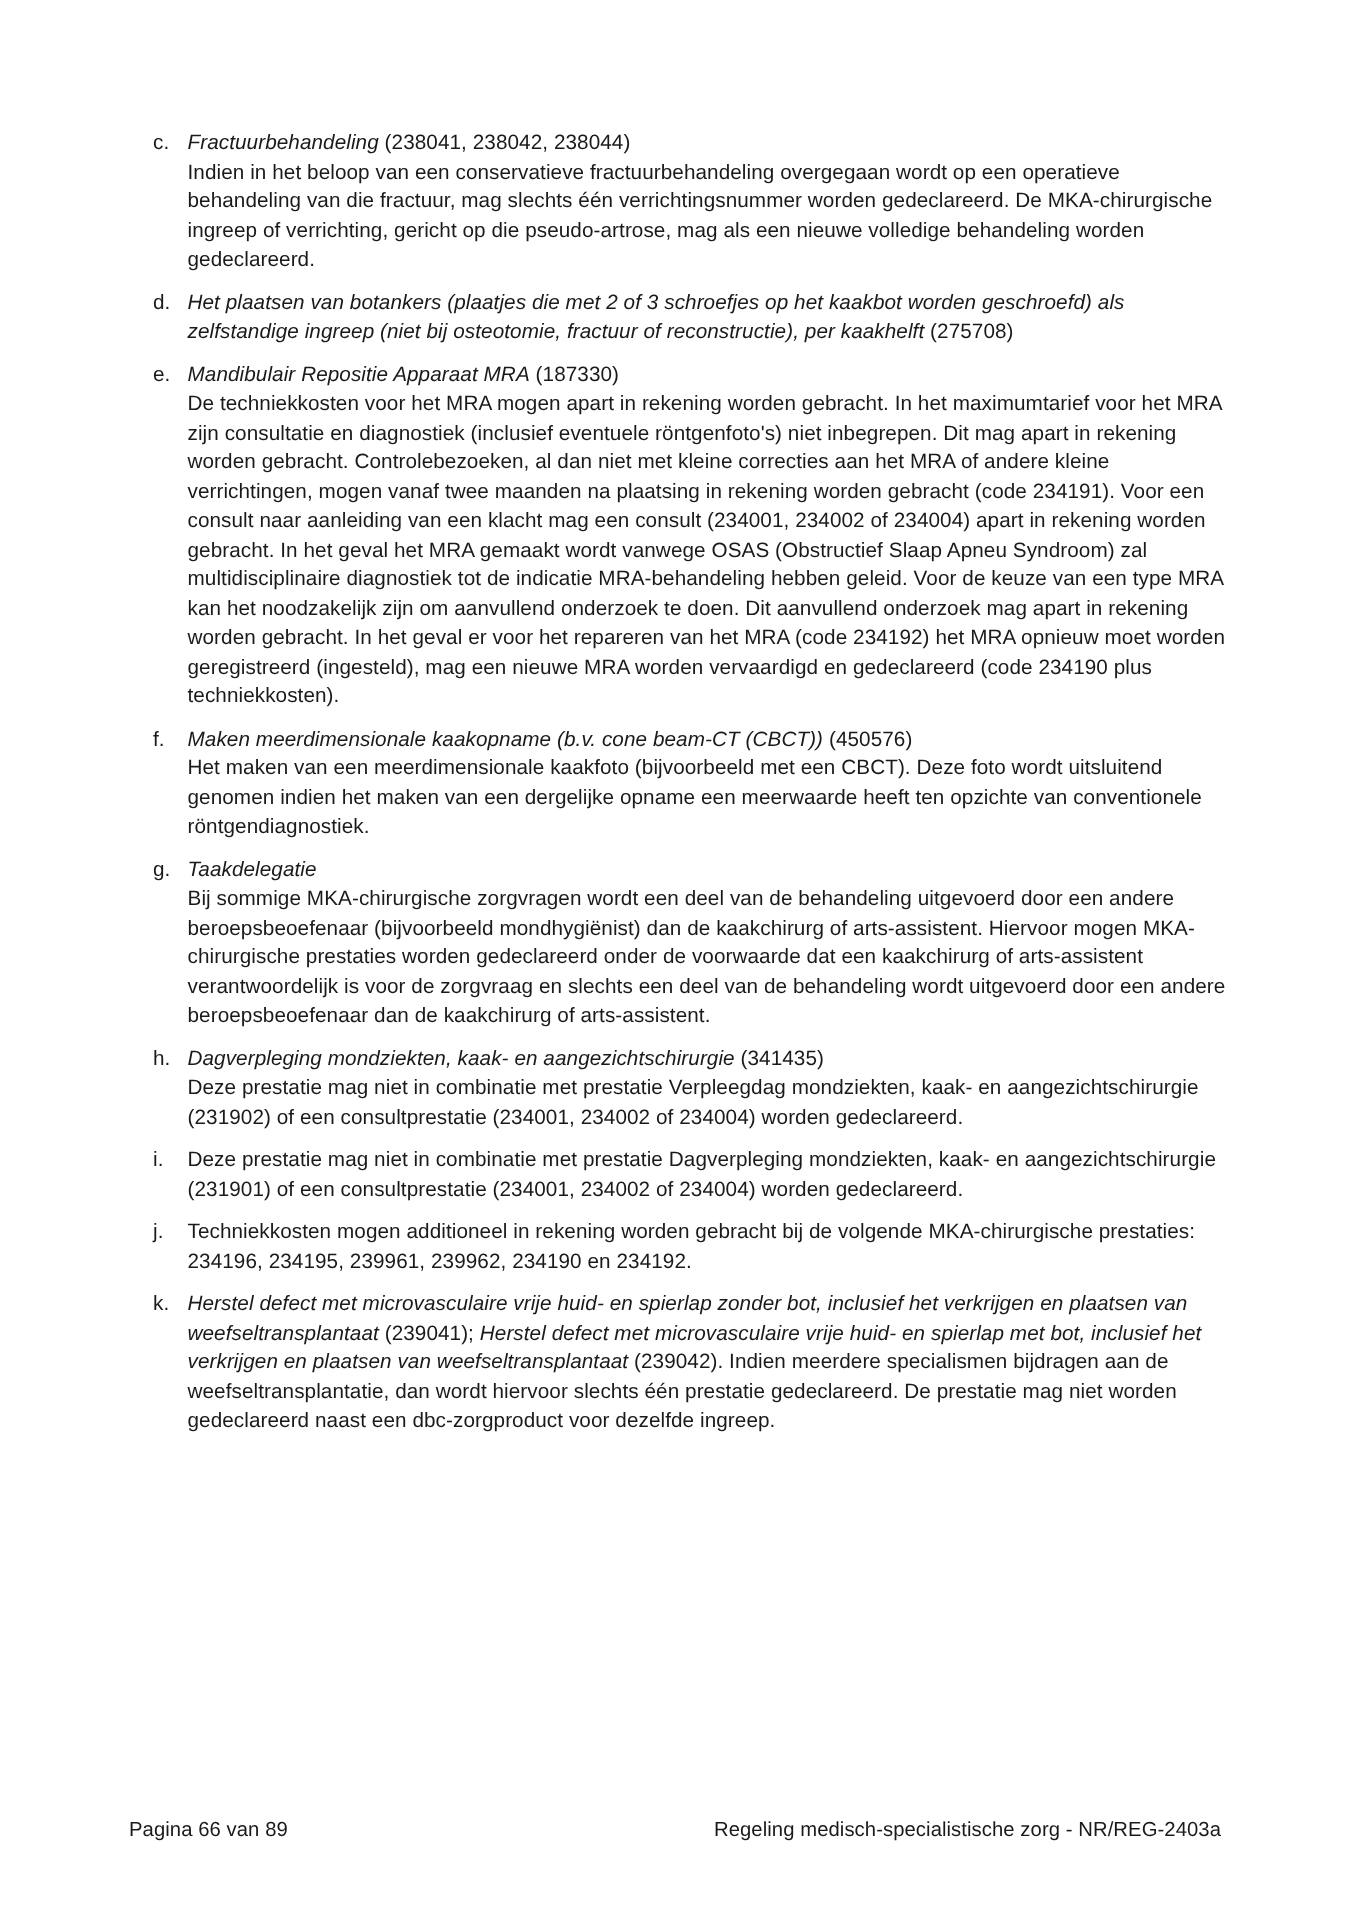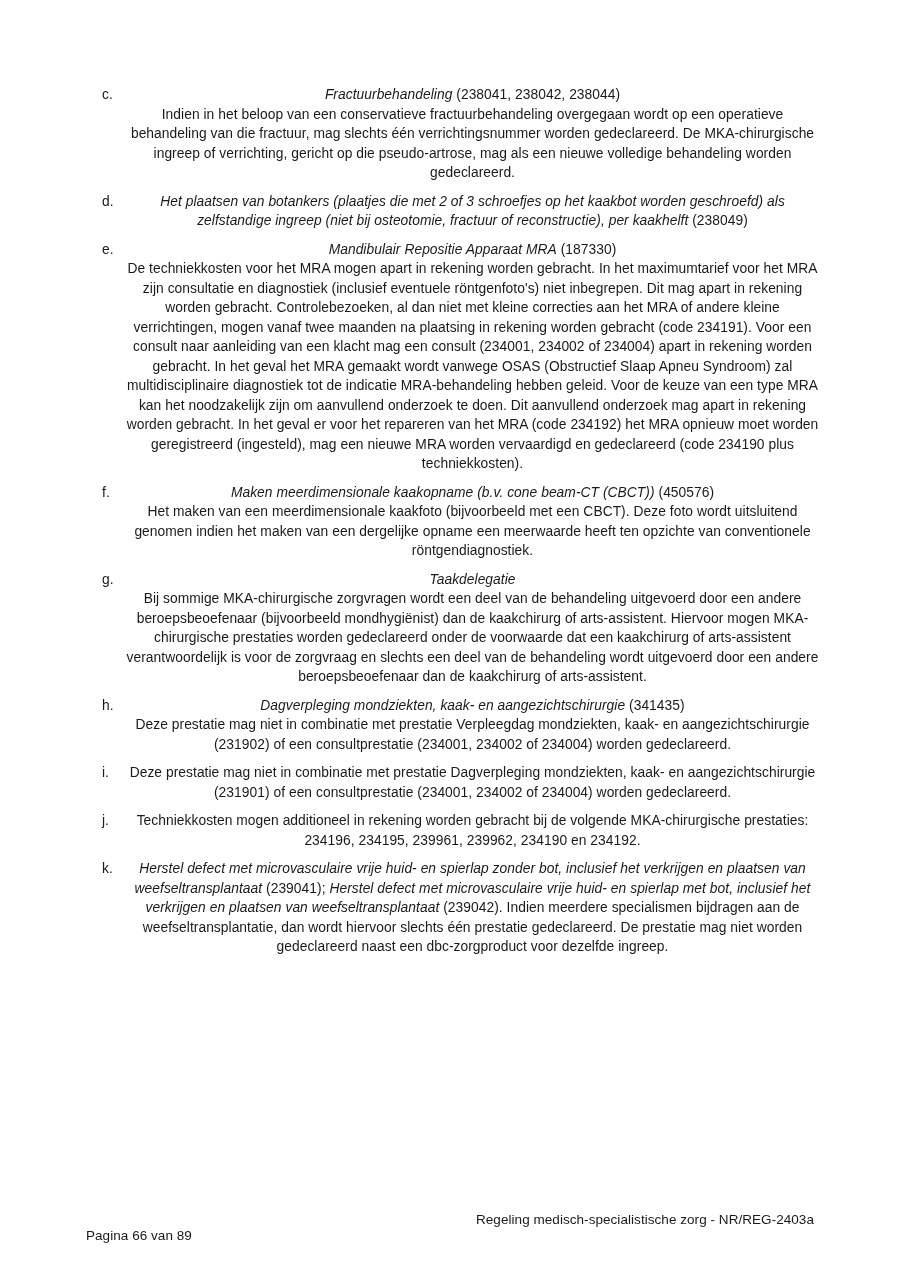--- a/index.html
+++ b/index.html
@@ -26,53 +26,52 @@
     line-height: 19.5px;
     letter-spacing: 0.05px;
   }
   .item .label {
     flex: 0 0 23px;
     width: 23px;
   }
   .item .content {
     flex: 1 1 auto;
     min-width: 0;
-    text-align: center;
   }
   .item p { margin: 0; }
   .it { font-style: italic; }
   .footer {
     position: absolute;
     top: 1211px;
     left: 0;
     width: 900px;
     font-size: 13.5px;
     line-height: 18px;
     letter-spacing: 0.05px;
   }
-  .footer .left { position: absolute; left: 86px; top: 16px; white-space: nowrap; }
+  .footer .left { position: absolute; left: 86px; top: 0; white-space: nowrap; }
   .footer .right { position: absolute; left: 476px; top: 0; white-space: nowrap; }
 </style>
 </head>
 <body>
 
 <div class="page">
 
   <div class="item">
     <span class="label">c.</span>
     <div class="content">
       <p class="title"><span class="it">Fractuurbehandeling</span> <span>(238041, 238042, 238044)</span></p>
       <p>Indien in het beloop van een conservatieve fractuurbehandeling overgegaan wordt op een operatieve behandeling van die fractuur, mag slechts één verrichtingsnummer worden gedeclareerd. De MKA-chirurgische ingreep of verrichting, gericht op die pseudo-artrose, mag als een nieuwe volledige behandeling worden gedeclareerd.</p>
     </div>
   </div>
 
   <div class="item">
     <span class="label">d.</span>
     <div class="content">
-      <p class="title"><span class="it">Het plaatsen van botankers (plaatjes die met 2 of 3 schroefjes op het kaakbot worden geschroefd) als zelfstandige ingreep (niet bij osteotomie, fractuur of reconstructie), per kaakhelft</span> <span>(238049)</span></p>
+      <p class="title"><span class="it">Het plaatsen van botankers (plaatjes die met 2 of 3 schroefjes op het kaakbot worden geschroefd) als zelfstandige ingreep (niet bij osteotomie, fractuur of reconstructie), per kaakhelft</span> <span>(275708)</span></p>
     </div>
   </div>
 
   <div class="item">
     <span class="label">e.</span>
     <div class="content">
       <p class="title"><span class="it">Mandibulair Repositie Apparaat MRA</span> <span>(187330)</span></p>
       <p>De techniekkosten voor het MRA mogen apart in rekening worden gebracht. In het maximumtarief voor het MRA zijn consultatie en diagnostiek (inclusief eventuele röntgenfoto's) niet inbegrepen. Dit mag apart in rekening worden gebracht. Controlebezoeken, al dan niet met kleine correcties aan het MRA of andere kleine verrichtingen, mogen vanaf twee maanden na plaatsing in rekening worden gebracht (code 234191). Voor een consult naar aanleiding van een klacht mag een consult (234001, 234002 of 234004) apart in rekening worden gebracht. In het geval het MRA gemaakt wordt vanwege OSAS (Obstructief Slaap Apneu Syndroom) zal multidisciplinaire diagnostiek tot de indicatie MRA-behandeling hebben geleid. Voor de keuze van een type MRA kan het noodzakelijk zijn om aanvullend onderzoek te doen. Dit aanvullend onderzoek mag apart in rekening worden gebracht. In het geval er voor het repareren van het MRA (code 234192) het MRA opnieuw moet worden geregistreerd (ingesteld), mag een nieuwe MRA worden vervaardigd en gedeclareerd (code 234190 plus techniekkosten).</p>
     </div>
   </div>

